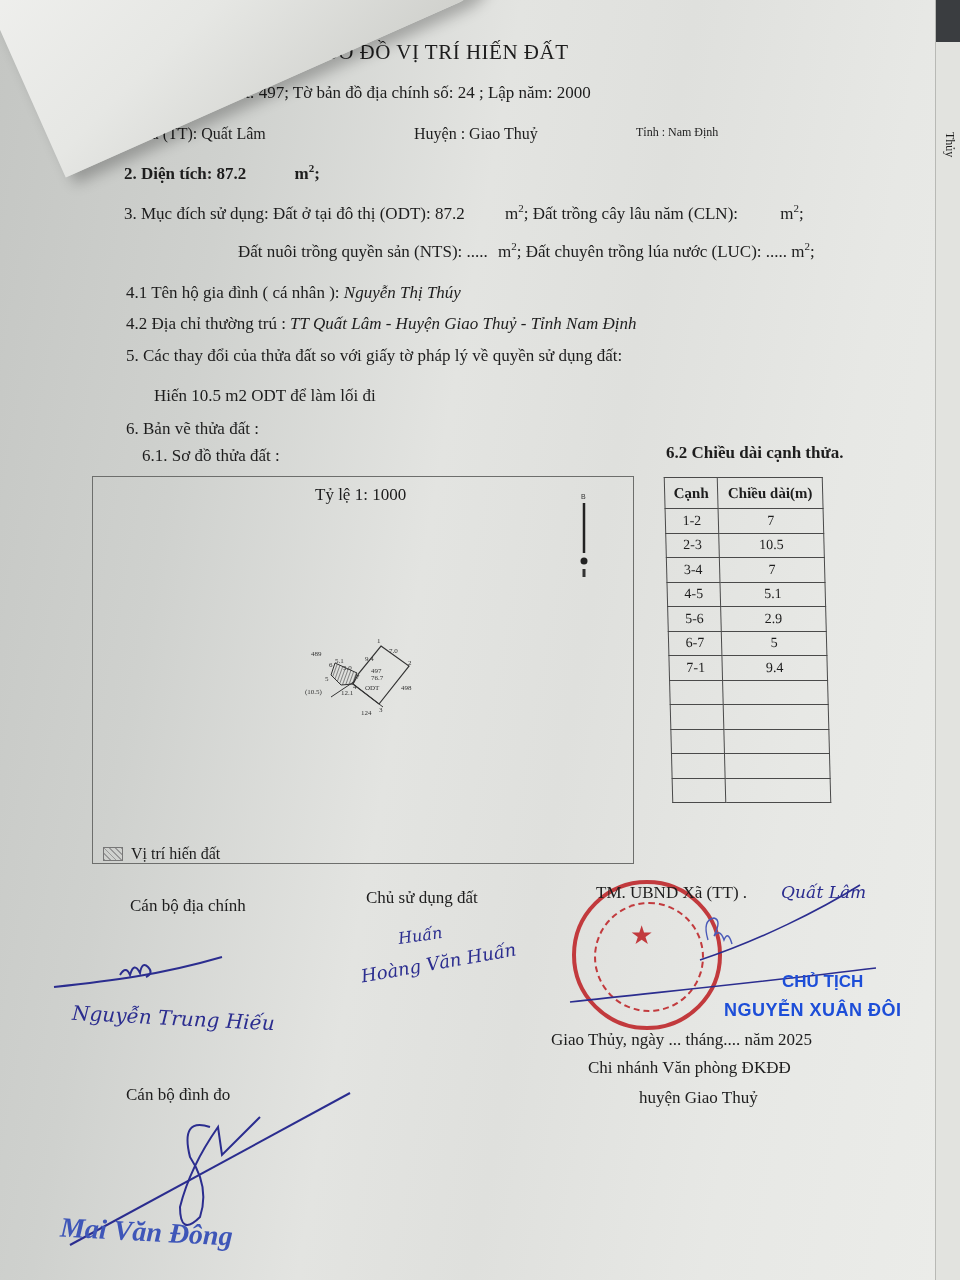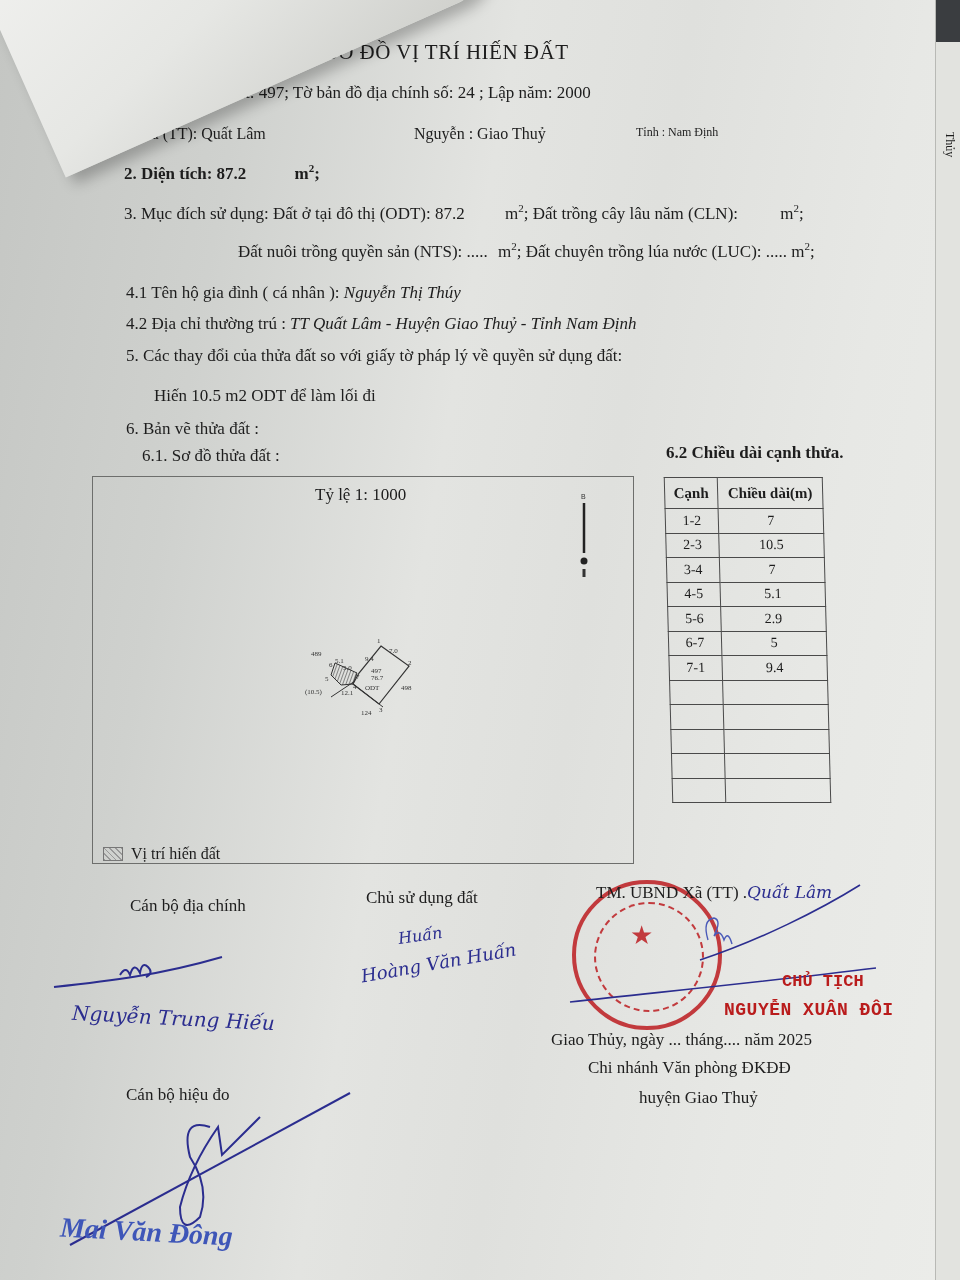--- a/index.html
+++ b/index.html
@@ -60,35 +60,35 @@
     .edge-table .c2 { width: 104px; }
 
     .sig { position:absolute; }
     .hand { font-family: "DejaVu Serif", serif; font-style: italic; color: #2b2d8f; }
     .stamp {
       position:absolute; left:572px; top:880px; width:150px; height:150px; border-radius:50%;
       border: 4px solid #c23a3d; box-sizing: border-box;
     }
     .stamp .inner { position:absolute; left:18px; top:18px; width:106px; height:106px; border-radius:50%; border:2px dashed #c23a3d; }
     .stamp .star { position:absolute; left:54px; top:36px; color:#c23a3d; font-size:26px; }
-    .stamp-title { position:absolute; color:#b91c1c; font-family:Liberation Mono, monospace; font-weight:bold; }
+    .stamp-title { position:absolute; color:#1d4ed8; font-family:Liberation Sans, sans-serif; font-weight:bold; }
   </style>
 </head>
 <body>
 
 <div class="paper"></div>
 <div class="right-sheet">
   <div class="top-dark"></div>
   <div class="side-text">Thủy</div>
 </div>
 
 <div class="t title" style="left:326px; top:40px;">SƠ ĐỒ VỊ TRÍ HIẾN ĐẤT</div>
 <div class="t" style="left:122px; top:83px;">1. Số hiệu thửa đất: 497; Tờ bản đồ địa chính số: 24 ;  Lập năm: 2000</div>
 <div class="t" style="left:140px; top:125px; font-size:16px;">Xã  (TT):  Quất Lâm</div>
-<div class="t" style="left:414px; top:125px; font-size:16px;">Nguyễn : Giao Thuỷ</div>
+<div class="t" style="left:414px; top:125px; font-size:16px;">Huyện : Giao Thuỷ</div>
 <div class="t" style="left:636px; top:125px; font-size:12px;">Tỉnh : Nam Định</div>
 
 <div class="t" style="left:124px; top:162px;font-weight:bold;">
   <span>2. Diện tích:  87.2</span>
   <span style="margin-left:44px;"><span>m</span><sup>2</sup><span>;</span></span>
 </div>
 
 <div class="t" style="left:124px; top:202px;">
   <span>3. Mục đích sử dụng: Đất ở tại đô thị (ODT): 87.2</span>
   <span style="margin-left:36px;margin-top:44px;"><span>m</span><sup>2</sup></span><span>; Đất trồng cây lâu năm (CLN):</span>
@@ -227,34 +227,34 @@
 
 <div class="t" style="left:366px; top:888px;">Chủ sử dụng đất</div>
 <div class="t hand" style="left:398px; top:926px; font-size:16px; transform:rotate(-8deg);">Huấn</div>
 <div class="t hand" style="left:360px; top:952px; font-size:18px; transform:rotate(-10deg);">Hoàng Văn Huấn</div>
 
 <div class="stamp">
   <div class="inner"></div>
   <div class="star">★</div>
 </div>
 <div class="t" style="left:596px; top:882px;">
-  <span>TM. UBND Xã (TT) .</span><span class="hand" style="font-size:17px;">Quất Lâm</span>
+  <span>TM. UBND Xã (TT) .</span><span class="hand" style="font-size:17px;margin-left:34px;">Quất Lâm</span>
 </div>
 <svg class="sig" style="left:560px; top:880px;" width="340" height="130">
   <path d="M140 80 C200 60, 260 30, 300 5" stroke="#2b2d8f" stroke-width="1.6" fill="none"></path>
   <path d="M10 122 C120 110, 220 100, 316 88" stroke="#2b2d8f" stroke-width="1.6" fill="none"></path>
   <path d="M148 60 q-6 -20 6 -22 q8 2 0 18 q6 -8 10 4 q4 -10 8 4" stroke="#4a5ab8" stroke-width="1.4" fill="none"></path>
 </svg>
 <div class="stamp-title" style="left:782px; top:972px; font-size:17px;">CHỦ TỊCH</div>
 <div class="stamp-title" style="left:724px; top:1000px; font-size:18px; letter-spacing:0.5px;">NGUYỄN XUÂN ĐÔI</div>
 
 <div class="t" style="left:551px; top:1030px;">Giao Thủy,  ngày ... tháng.... năm 2025</div>
 <div class="t" style="left:588px; top:1058px;">Chi nhánh Văn phòng ĐKĐĐ</div>
 <div class="t" style="left:639px; top:1088px;">huyện Giao Thuỷ</div>
 
-<div class="t" style="left:126px; top:1085px;">Cán bộ hiệu đo</div>
+<div class="t" style="left:126px; top:1085px;">Cán bộ đình đo</div>
 <svg class="sig" style="left:60px; top:1085px;" width="300" height="170">
   <path d="M10 160 L290 8" stroke="#2b2d8f" stroke-width="2" fill="none"></path>
   <path d="M150 42 q-30 -10 -20 30 q20 30 10 60 q-20 20 -20 -10 q10 -40 38 -80 L162 70 L200 32" stroke="#2b2d8f" stroke-width="2" fill="none"></path>
 </svg>
 <div class="t" style="left:60px; top:1216px; font-size:28px; font-style:italic; font-weight:bold; color:#3e56b8; transform:rotate(3deg);">Mai Văn Đông</div>
 
 <div class="curl"></div>
 
 </body></html>

